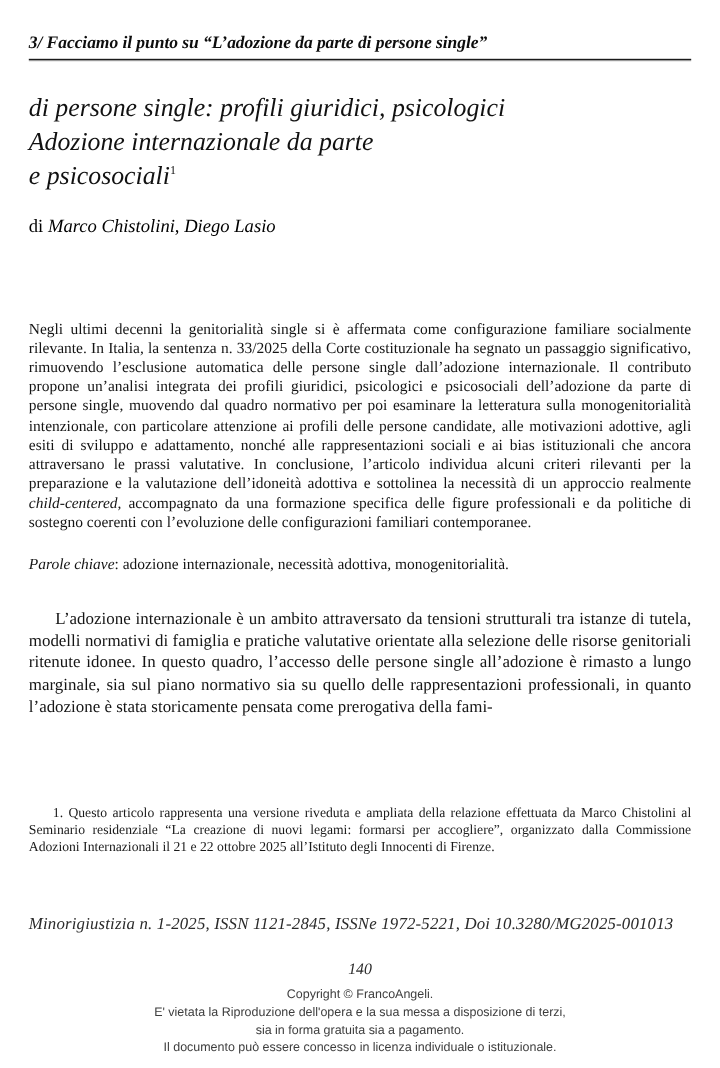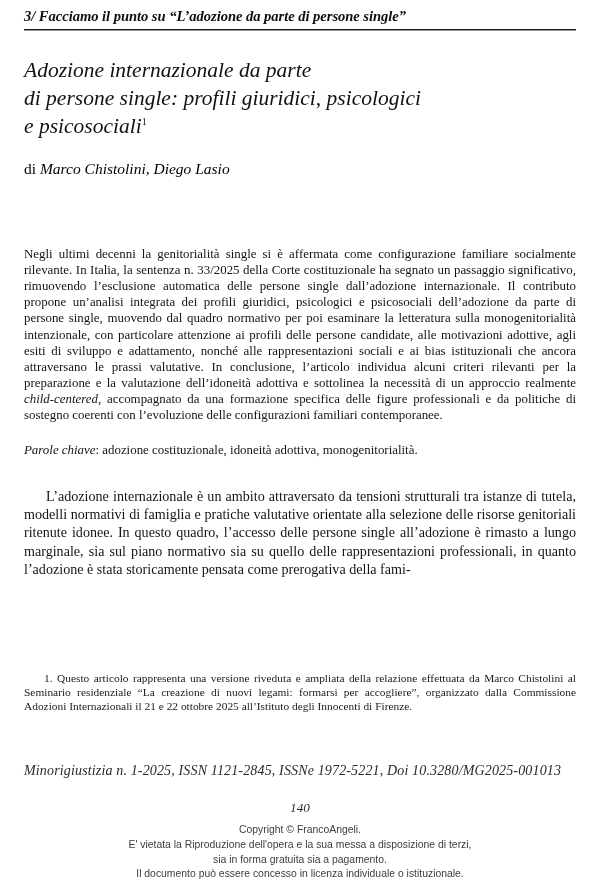--- a/index.html
+++ b/index.html
@@ -19,21 +19,21 @@
   .page {
     position: relative;
     width: 600px;
     height: 890px;
     box-sizing: border-box;
     padding: 0 24px;
   }
 
   
   .running-head {
-    padding-top: 8px;
+    padding-top: 28px;
     font-style: italic;
     font-weight: bold;
     font-size: 14.6px;
     letter-spacing: -0.05px;
     line-height: 1.15;
     color: #0d0d0d;
     white-space: nowrap;
   }
   .head-rule {
     margin-top: 4px;
@@ -154,35 +154,35 @@
 </style>
 </head>
 <body>
 
 <div class="page">
 
   <div class="running-head">3/ Facciamo il punto su “L’adozione da parte di persone single”</div>
   <div class="head-rule"></div>
 
   <h1 class="article-title">
+    <span class="tline">di persone single: profili giuridici, psicologici</span>
     <span class="tline">Adozione internazionale da parte</span>
-    <span class="tline">di persone single: profili giuridici, psicologici</span>
     <span class="tline"><span>e psicosociali</span><span class="footnote-marker">1</span></span>
   </h1>
 
   <div class="byline">
     <span class="lead">di </span><span class="names">Marco Chistolini, Diego Lasio</span>
   </div>
 
   <div class="abstract">
     <span>Negli ultimi decenni la genitorialità single si è affermata come configurazione familiare socialmente rilevante. In Italia, la sentenza n. 33/2025 della Corte costituzionale ha segnato un passaggio significativo, rimuovendo l’esclusione automatica delle persone single dall’adozione internazionale. Il contributo propone un’analisi integrata dei profili giuridici, psicologici e psicosociali dell’adozione da parte di persone single, muovendo dal quadro normativo per poi esaminare la letteratura sulla monogenitorialità intenzionale, con particolare attenzione ai profili delle persone candidate, alle motivazioni adottive, agli esiti di sviluppo e adattamento, nonché alle rappresentazioni sociali e ai bias istituzionali che ancora attraversano le prassi valutative. In conclusione, l’articolo individua alcuni criteri rilevanti per la preparazione e la valutazione dell’idoneità adottiva e sottolinea la necessità di un approccio realmente </span><em>child-centered</em><span>, accompagnato da una formazione specifica delle figure professionali e da politiche di sostegno coerenti con l’evoluzione delle configurazioni familiari contemporanee.</span>
   </div>
 
   <div class="keywords">
-    <span class="kw-label">Parole chiave</span><span>: </span><span>adozione costituzionale, idoneità adottiva, monogenitorialità.</span>
+    <span class="kw-label">Parole chiave</span><span>: </span><span>adozione internazionale, necessità adottiva, monogenitorialità.</span>
   </div>
 
   <p class="body-par">L’adozione internazionale è un ambito attraversato da tensioni strutturali tra istanze di tutela, modelli normativi di famiglia e pratiche valutative orientate alla selezione delle risorse genitoriali ritenute idonee. In questo quadro, l’accesso delle persone single all’adozione è rimasto a lungo marginale, sia sul piano normativo sia su quello delle rappresentazioni professionali, in quanto l’adozione è stata storicamente pensata come prerogativa della fami-</p>
 
   <div class="footnote">1. Questo articolo rappresenta una versione riveduta e ampliata della relazione effettuata da Marco Chistolini al Seminario residenziale “La creazione di nuovi legami: formarsi per accogliere”, organizzato dalla Commissione Adozioni Internazionali il 21 e 22 ottobre 2025 all’Istituto degli Innocenti di Firenze.</div>
 
   <div class="citation-line">Minorigiustizia n. 1-2025, ISSN 1121-2845, ISSNe 1972-5221, Doi 10.3280/MG2025-001013</div>
 
   <div class="page-number">140</div>
 

